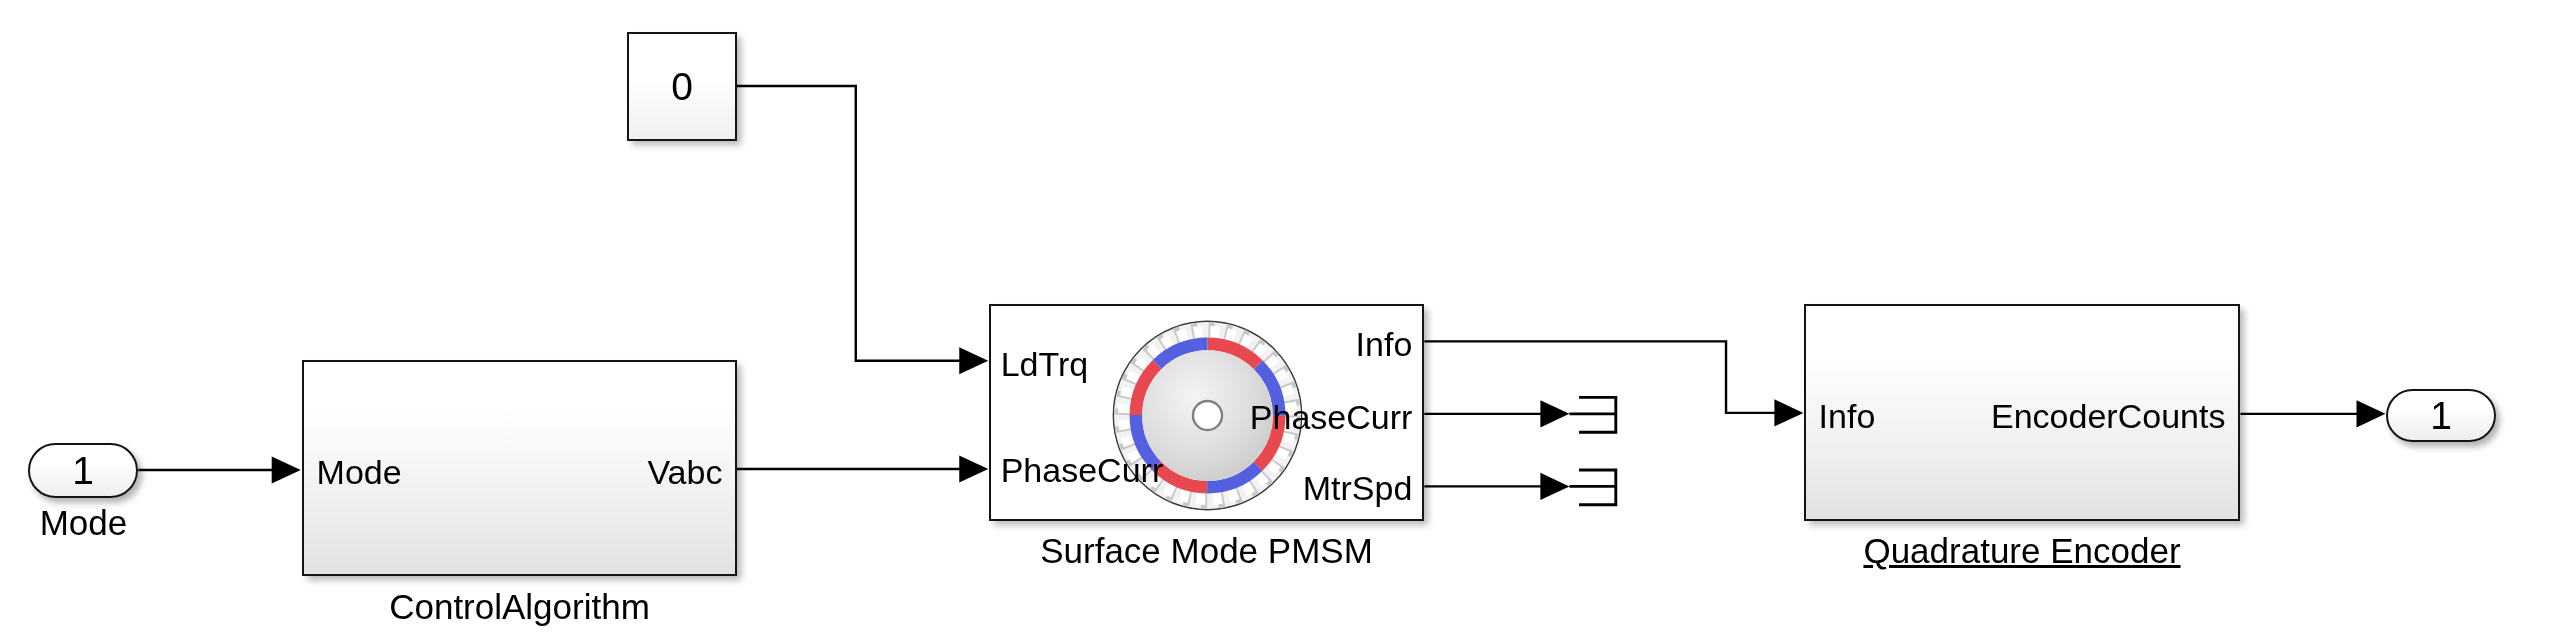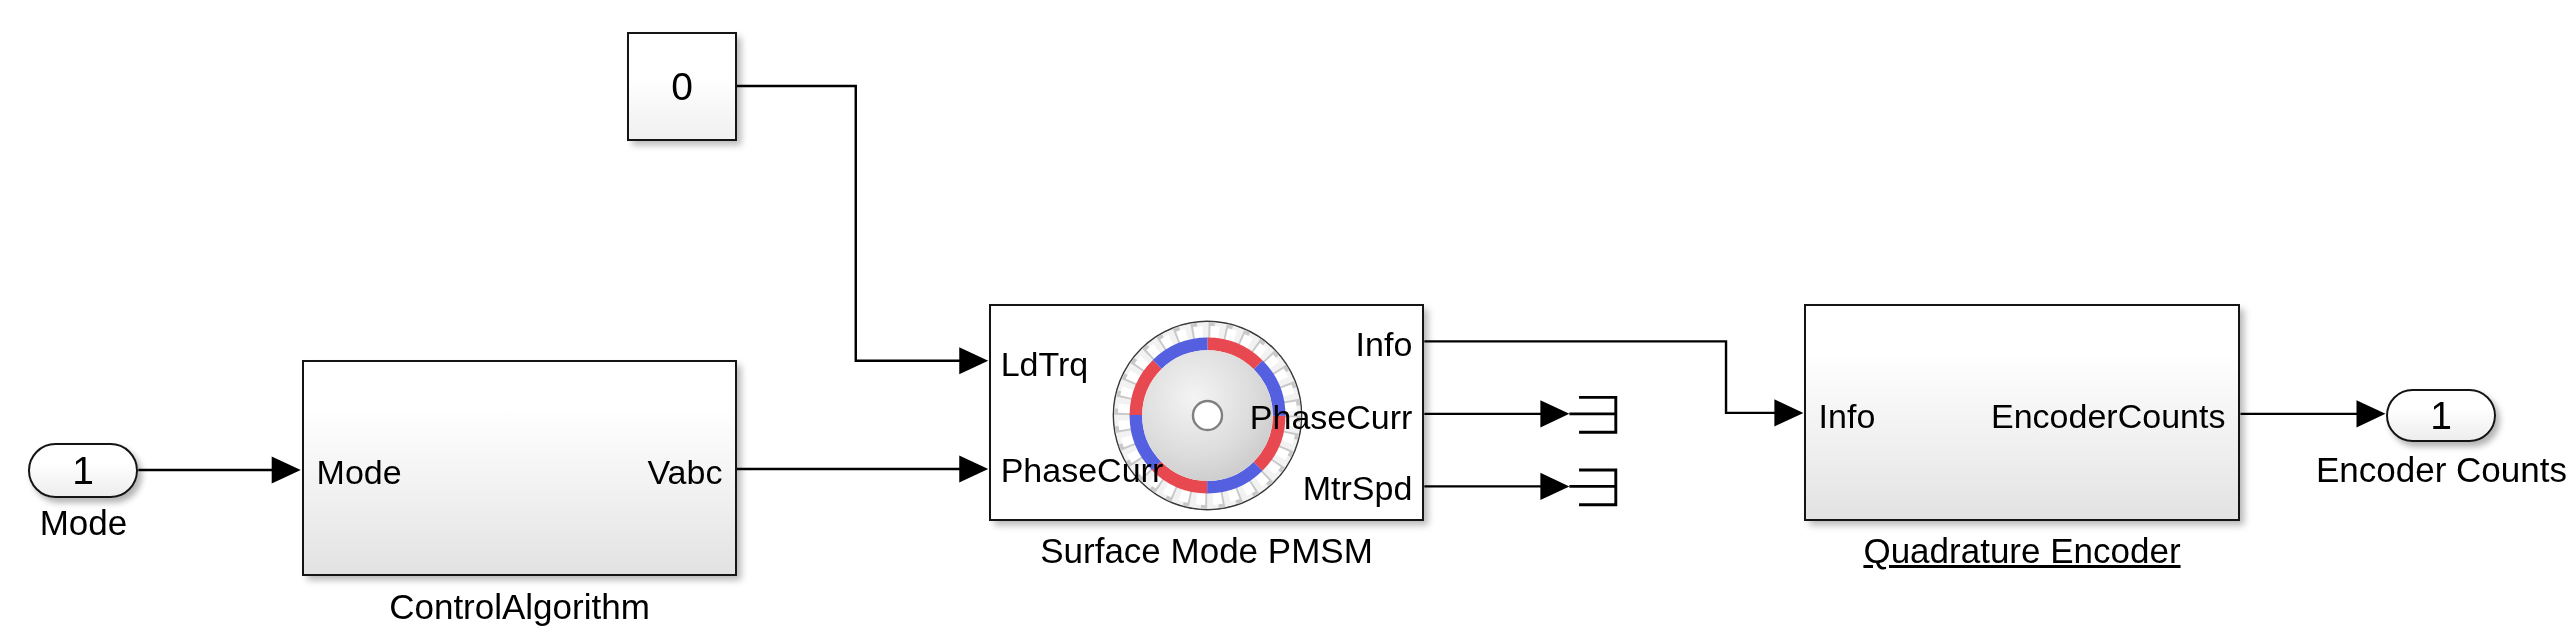--- a/index.html
+++ b/index.html
@@ -182,16 +182,15 @@
 
   <div class="block" style="left:1804px; top:304px; width:436px; height:217px;">
     <span class="port-label" style="left:12.6px; top:93px;">Info</span>
     <span class="port-label right" style="right:12.6px; top:93px;">EncoderCounts</span>
   </div>
   <div class="caption" style="left:1804px; top:532px; width:436px;text-decoration:underline;">Quadrature Encoder</div>
 
   <div class="port-oval" style="left:2386px; top:389px; width:110px; height:53px;">
     <span class="port-number">1</span>
   </div>
-  <div class="caption" style="left:2312px; top:451px; width:259px;">Encoder Counts</div>
 
 </div>
 
 
 </body></html>

